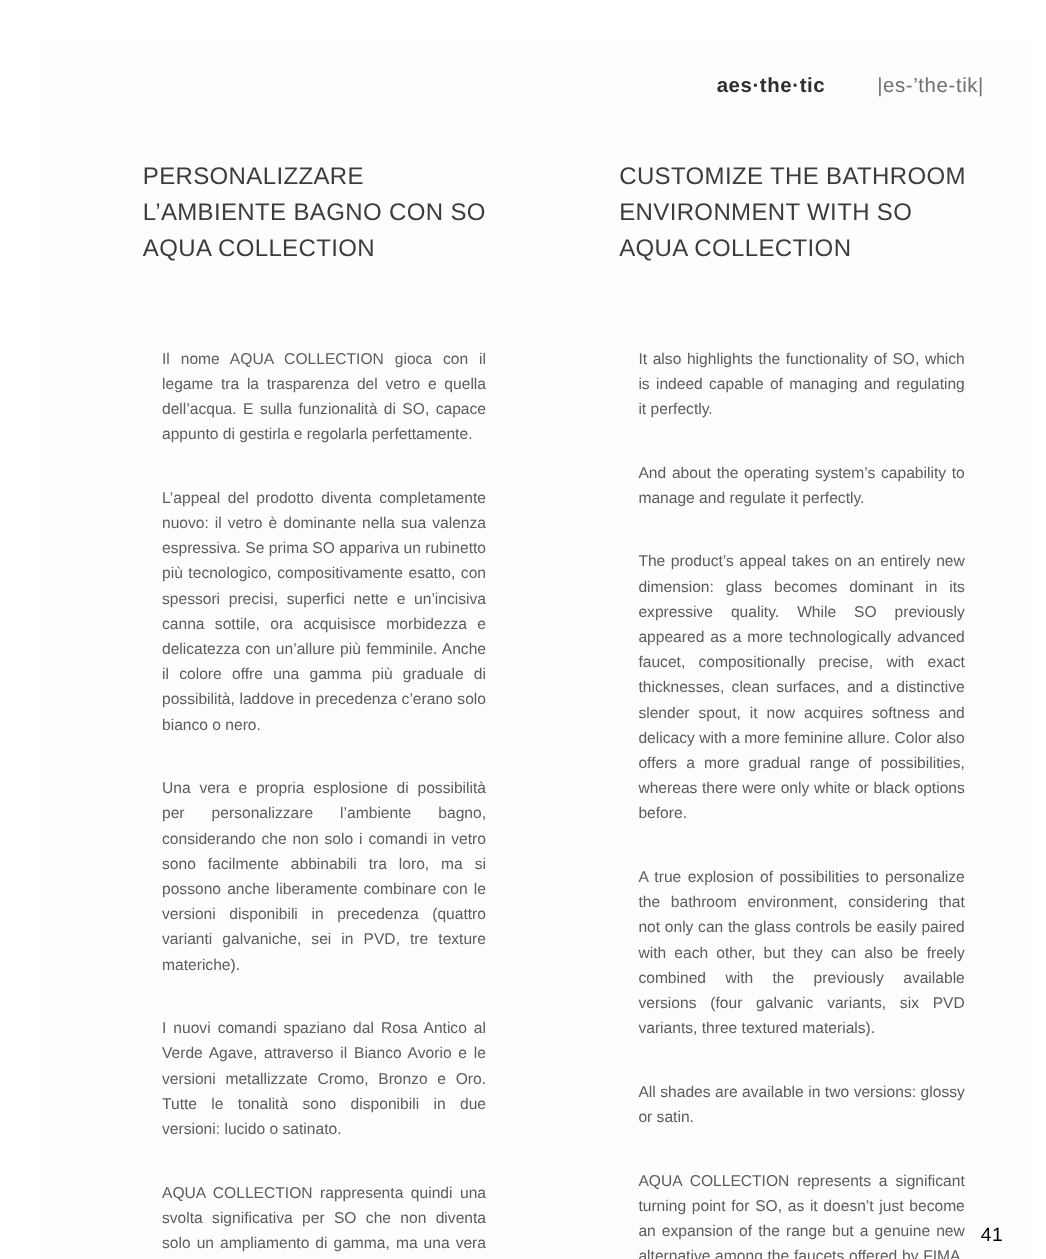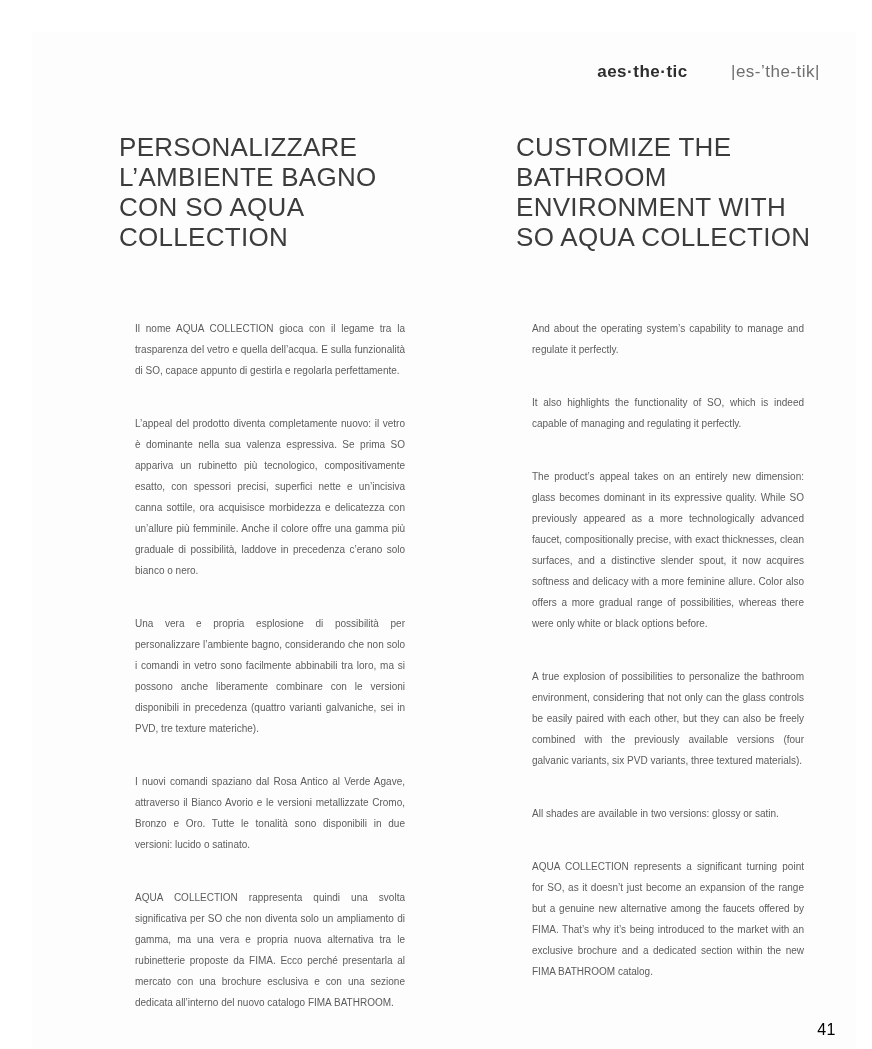--- a/index.html
+++ b/index.html
@@ -30,30 +30,30 @@
     color: #6f6f6f;
     margin-left: 6px;
   }
   .column {
     position: absolute;
     top: 68px;
   }
   .column.left  { left: 55px;  width: 366px; }
   .column.right { left: 452px; width: 368px; }
   .column h1 {
-    font-size: 26px;
+    font-size: 20px;
     line-height: 30px;
     font-weight: 300;
     color: #3c3c3c;
     letter-spacing: 0.3px;
     text-transform: uppercase;
     margin-bottom: 18px;
   }
   .body-text p {
-    font-size: 10px;
+    font-size: 13px;
     line-height: 21px;
     font-weight: 400;
     color: #5c5c5c;
     text-align: justify;
     margin: 0;
   }
   .page-number {
     position: absolute;
     right: 52px;
     bottom: 26px;
@@ -79,22 +79,22 @@
       <p>L’appeal del prodotto diventa completamente nuovo: il vetro è dominante nella sua valenza espressiva. Se prima SO appariva un rubinetto più tecnologico, compositivamente esatto, con spessori precisi, superfici nette e un’incisiva canna sottile, ora acquisisce morbidezza e delicatezza con un’allure più femminile. Anche il colore offre una gamma più graduale di possibilità, laddove in precedenza c’erano solo bianco o nero.</p>
       <p>Una vera e propria esplosione di possibilità per personalizzare l’ambiente bagno, considerando che non solo i comandi in vetro sono facilmente abbinabili tra loro, ma si possono anche liberamente combinare con le versioni disponibili in precedenza (quattro varianti galvaniche, sei in PVD, tre texture materiche).</p>
       <p>I nuovi comandi spaziano dal Rosa Antico al Verde Agave, attraverso il Bianco Avorio e le versioni metallizzate Cromo, Bronzo e Oro. Tutte le tonalità sono disponibili in due versioni: lucido o satinato.</p>
       <p>AQUA COLLECTION rappresenta quindi una svolta significativa per SO che non diventa solo un ampliamento di gamma, ma una vera e propria nuova alternativa tra le rubinetterie proposte da FIMA. Ecco perché presentarla al mercato con una brochure esclusiva e con una sezione dedicata all’interno del nuovo catalogo FIMA BATHROOM.</p>
     </div>
   </div>
 
   <div class="column right">
     <h1>CUSTOMIZE THE BATHROOM ENVIRONMENT WITH SO AQUA COLLECTION</h1>
     <div class="body-text">
+      <p>It also highlights the functionality of SO, which is indeed capable of managing and regulating it perfectly.</p>
       <p>And about the operating system’s capability to manage and regulate it perfectly.</p>
-      <p>It also highlights the functionality of SO, which is indeed capable of managing and regulating it perfectly.</p>
       <p>The product’s appeal takes on an entirely new dimension: glass becomes dominant in its expressive quality. While SO previously appeared as a more technologically advanced faucet, compositionally precise, with exact thicknesses, clean surfaces, and a distinctive slender spout, it now acquires softness and delicacy with a more feminine allure. Color also offers a more gradual range of possibilities, whereas there were only white or black options before.</p>
       <p>A true explosion of possibilities to personalize the bathroom environment, considering that not only can the glass controls be easily paired with each other, but they can also be freely combined with the previously available versions (four galvanic variants, six PVD variants, three textured materials).</p>
       <p>All shades are available in two versions: glossy or satin.</p>
       <p>AQUA COLLECTION represents a significant turning point for SO, as it doesn’t just become an expansion of the range but a genuine new alternative among the faucets offered by FIMA. That’s why it’s being introduced to the market with an exclusive brochure and a dedicated section within the new FIMA BATHROOM catalog.</p>
     </div>
   </div>
 
   <div class="page-number">41</div>
 
 </div>

